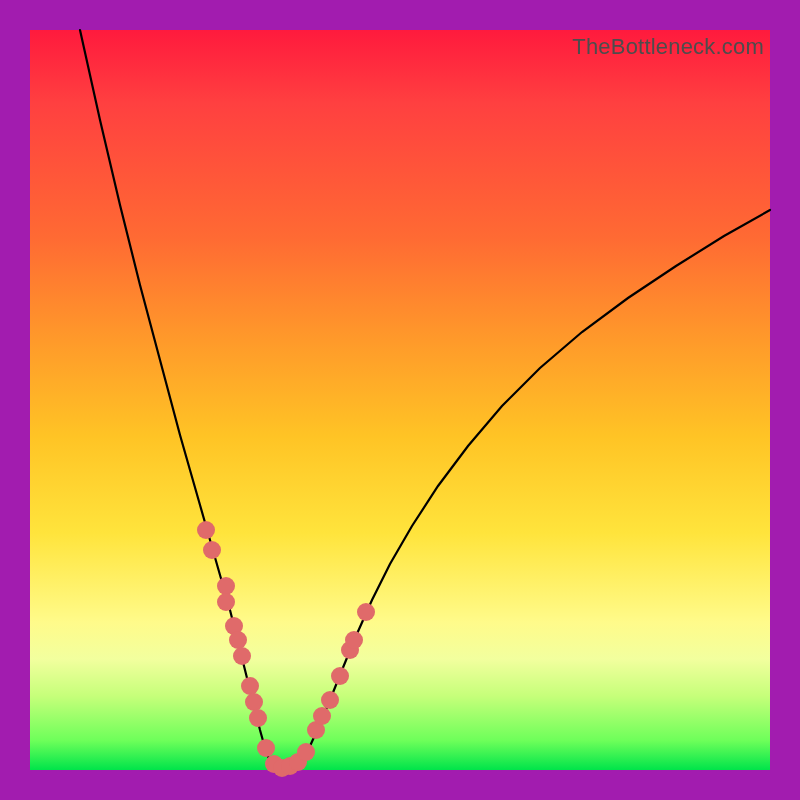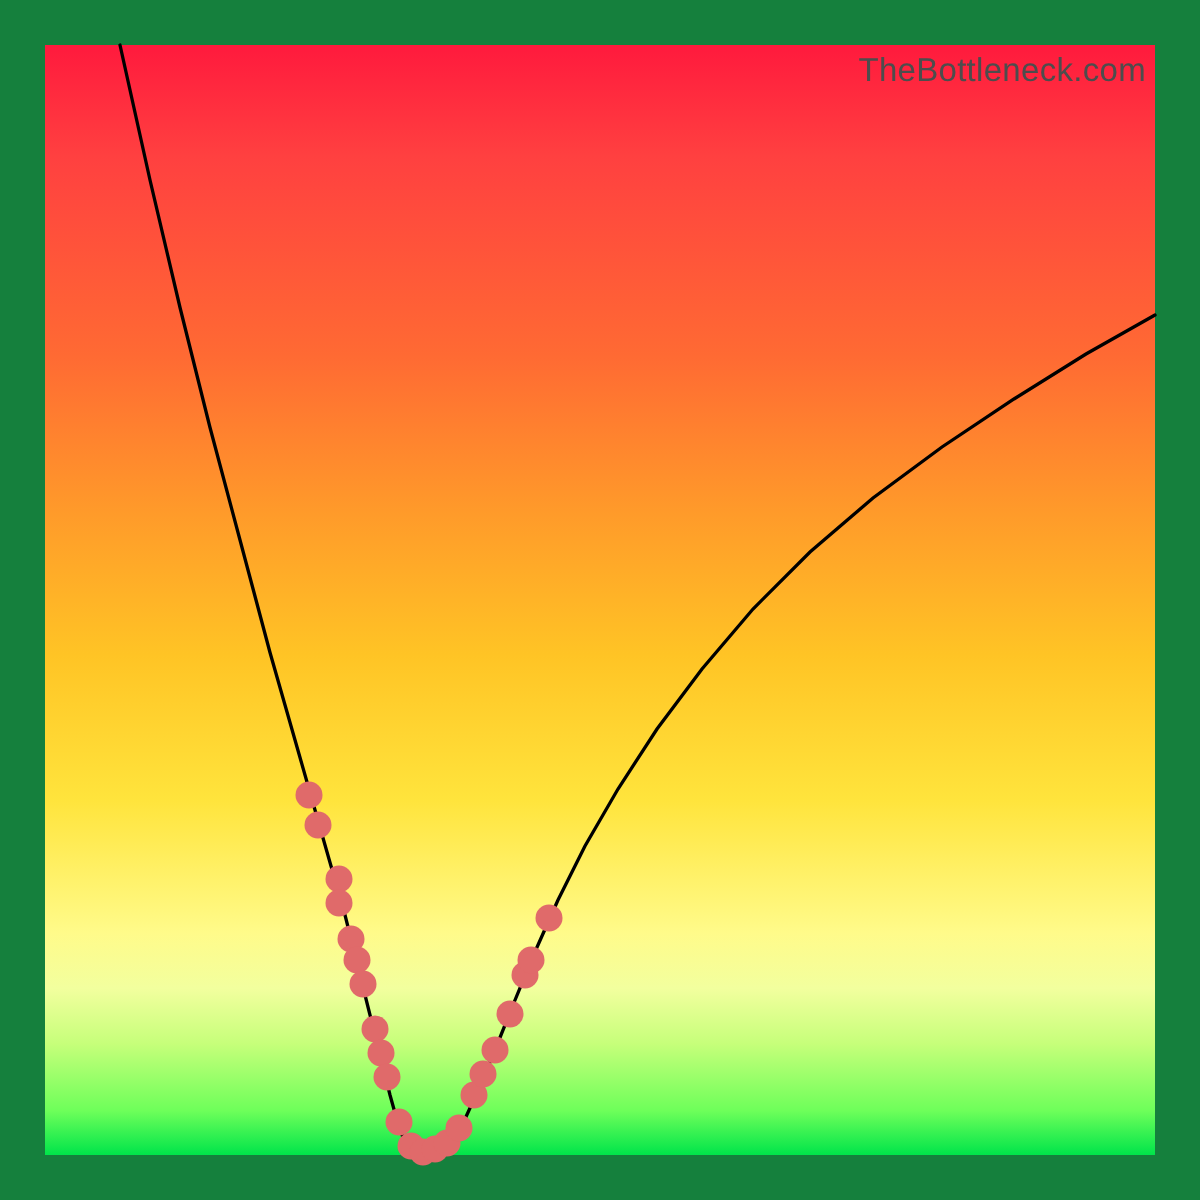--- a/index.html
+++ b/index.html
@@ -10,21 +10,21 @@
     overflow: hidden;
     background: #000;
     font-family: Arial, Helvetica, sans-serif;
   }
   .frame {
     position: absolute;
     left: 0;
     top: 0;
     width: 800px;
     height: 800px;
-    background: #15803d;
+    background: #a21caf;
   }
   .plot {
     position: absolute;
     left: 30px;
     top: 30px;
     width: 740px;
     height: 740px;
     
     background: linear-gradient(
       to bottom,

